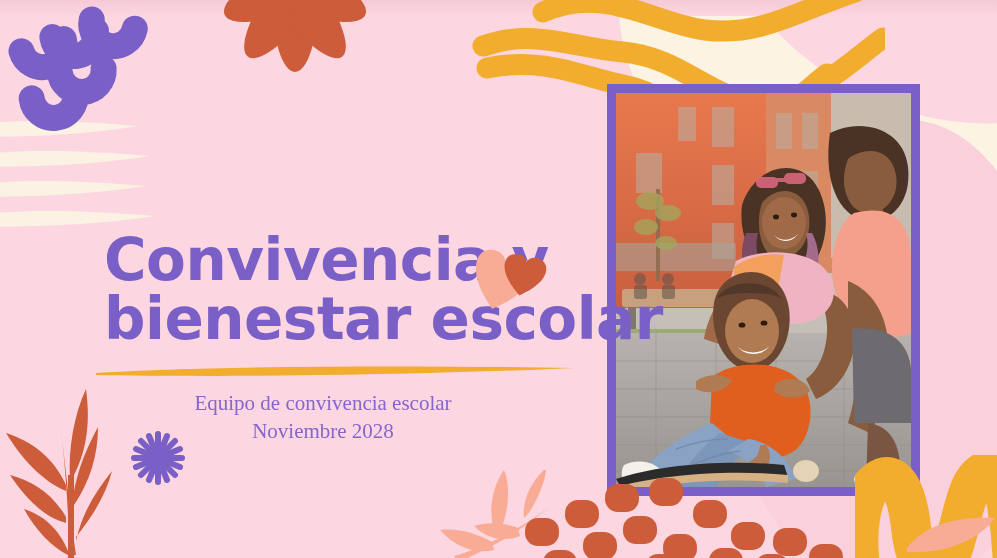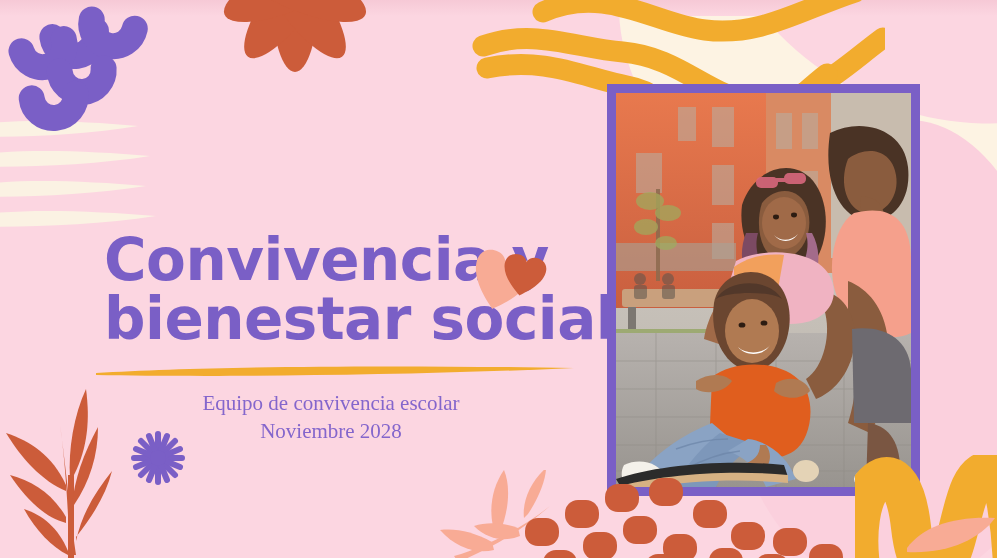--- a/index.html
+++ b/index.html
@@ -142,21 +142,21 @@
   .title-line.l2 { margin-top: 2px; }
   .title-underline {
     position: absolute;
     left: 96px;
     top: 364px;
     width: 480px;
     height: 13px;
   }
   .subtitle {
     position: absolute;
-    left: 96px;
+    left: 88px;
     top: 390px;
     width: 470px;
     text-align: center;
     font-family: "Liberation Serif", serif;
     font-size: 21px;
     line-height: 1.32;
     color: #8466cc;
   }
   .subtitle div { white-space: nowrap; }
 </style>
@@ -349,21 +349,21 @@
           <path d="M0,386 C40,372 110,366 168,372 L172,384 C112,380 44,386 6,396 Z" fill="#2b2b2b"></path>
           <path d="M0,394 C42,382 112,376 172,382 L172,390 C112,384 44,390 6,400 Z" fill="#d6b183"></path>
           <ellipse cx="190" cy="378" rx="13" ry="11" fill="#e4d3b6"></ellipse>
         </g>
       </svg>
     </div>
   </div>
 
   <div class="title-block">
     <div class="title-line l1">Convivencia   y</div>
-    <div class="title-line l2">bienestar social</div>
+    <div class="title-line l2">bienestar escolar</div>
   </div>
 
   <div class="hearts">
     <svg width="120" height="80" viewBox="0 0 120 80">
       <g transform="rotate(16 40 34)">
         <path d="M40,14 C44,0 70,2 68,22 C66,42 44,58 40,62 C36,58 14,42 12,22 C10,2 36,0 40,14 Z" fill="#f8ab95"></path>
       </g>
       <g transform="rotate(12 64 26)">
         <path d="M64,14 C67,4 86,6 85,20 C84,34 67,45 64,48 C61,45 44,34 43,20 C42,6 61,4 64,14 Z" fill="#cc5c3a"></path>
       </g>

